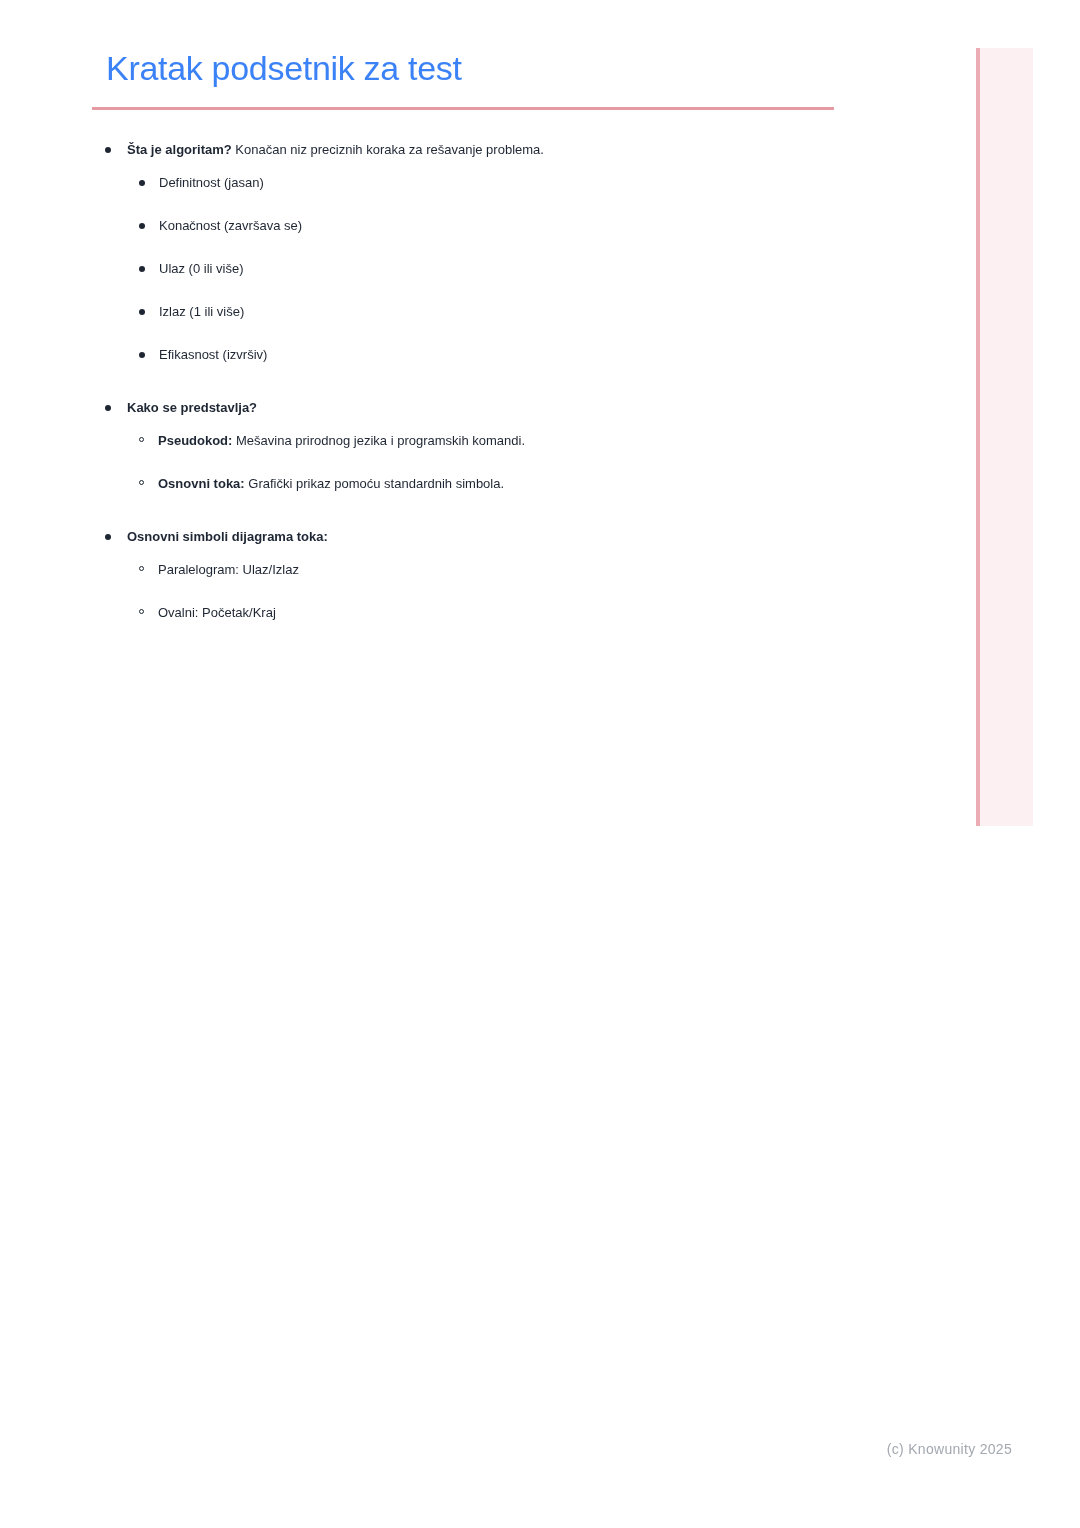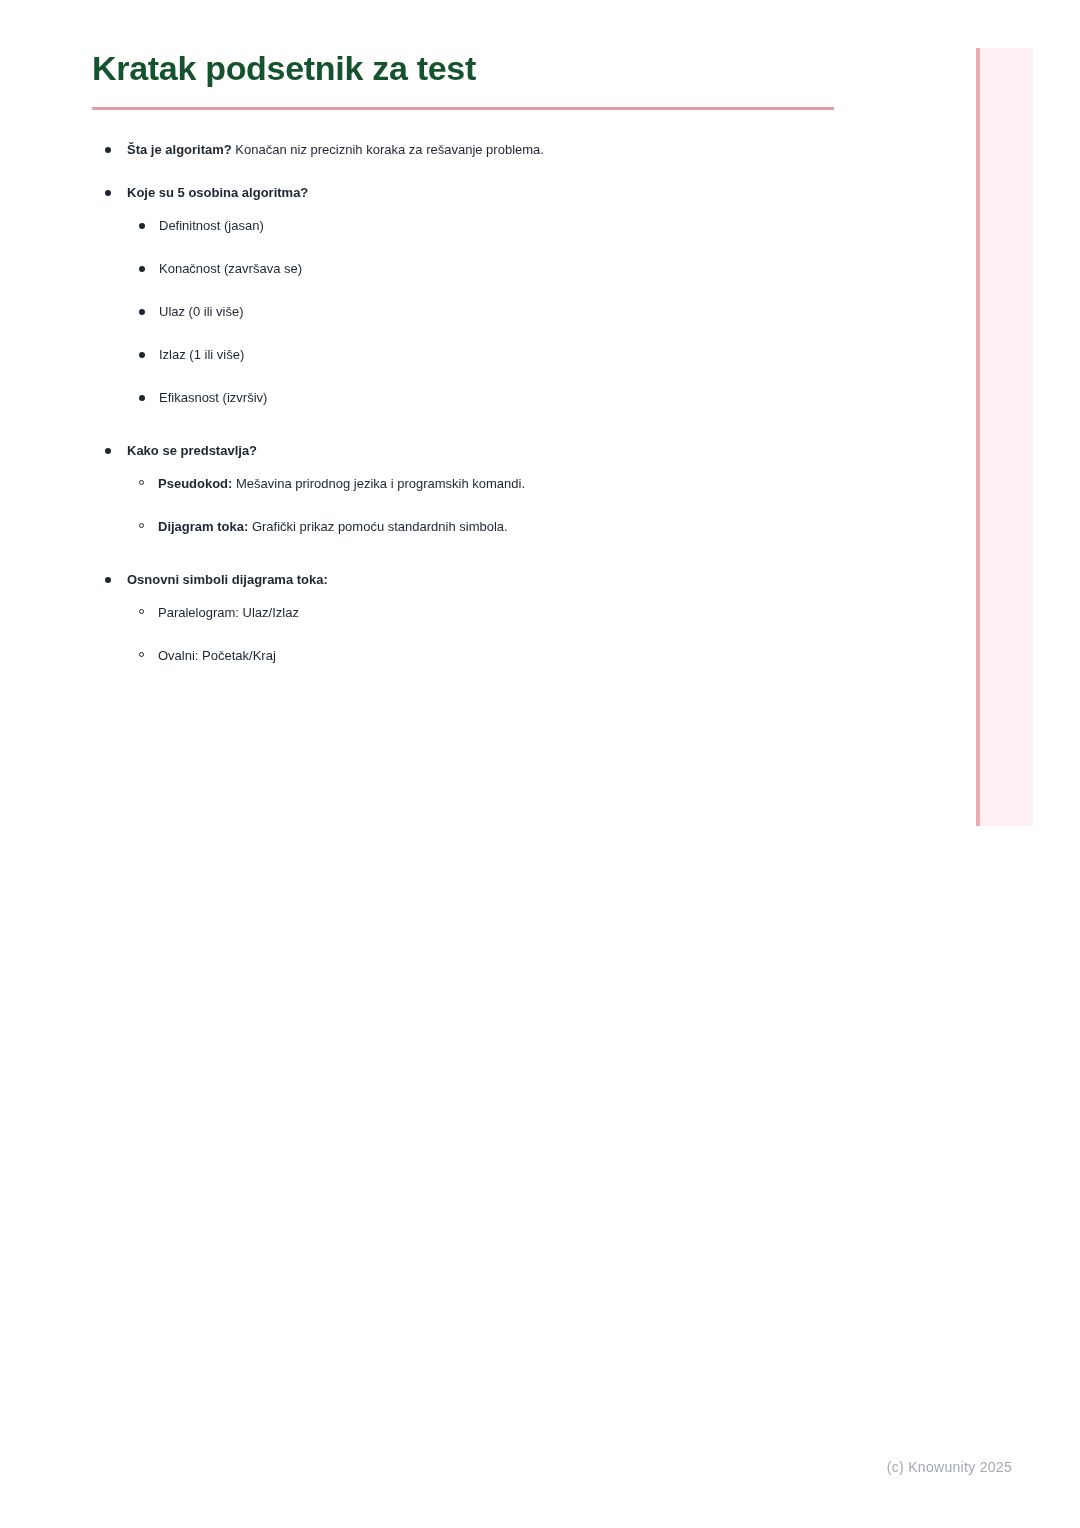--- a/index.html
+++ b/index.html
@@ -24,23 +24,24 @@
   }
   .content {
     position: absolute;
     left: 92px;
     top: 48px;
     width: 742px;
   }
   .page-title {
     font-size: 34px;
     line-height: 41px;
-    font-weight: 700;
+    font-weight: 400;
     letter-spacing: -0.3px;
-    color: #14532d;
+    color: #3b82f6;
+    margin-left: 14px;
   }
   .divider {
     margin-top: 18px;
     height: 3px;
     background: #e59ba1;
     border: none;
   }
   .item {
     display: flex;
     align-items: flex-start;
@@ -72,40 +73,35 @@
   .l1 .marker { margin-left: 13px; margin-right: 16px; }
   .l2 .marker { margin-left: 47px; margin-right: 14px; }
   .txt b { font-weight: 700; }
   .footer-note {
     position: absolute;
     right: 68px;
     top: 1441px;
     font-size: 14px;
     letter-spacing: 0.3px;
     color: #a3a8b0;
-    margin-top: 18px;
   }
 </style>
 </head>
 <body>
 
 <div class="page">
   <div class="margin-strip"></div>
 
   <div class="content">
     <h1 class="page-title">Kratak podsetnik za test</h1>
     <div class="divider"></div>
     <div>
         <div class="item l1">
           <span class="marker disc"></span>
           <span class="txt"><b>Šta je algoritam?</b> Konačan niz preciznih koraka za rešavanje problema.</span>
-        </div>
-        <div class="item l1">
-          <span class="marker disc"></span>
-          <span class="txt"><b>Koje su 5 osobina algoritma?</b></span>
         </div>
         <div class="item l2">
           <span class="marker disc"></span>
           <span class="txt">Definitnost (jasan)</span>
         </div>
         <div class="item l2">
           <span class="marker disc"></span>
           <span class="txt">Konačnost (završava se)</span>
         </div>
         <div class="item l2">
@@ -123,21 +119,21 @@
         <div class="item l1">
           <span class="marker disc"></span>
           <span class="txt"><b>Kako se predstavlja?</b></span>
         </div>
         <div class="item l2">
           <span class="marker circle"></span>
           <span class="txt"><b>Pseudokod:</b> Mešavina prirodnog jezika i programskih komandi.</span>
         </div>
         <div class="item l2">
           <span class="marker circle"></span>
-          <span class="txt"><b>Dijagram toka:</b> Grafički prikaz pomoću standardnih simbola.</span>
+          <span class="txt"><b>Osnovni toka:</b> Grafički prikaz pomoću standardnih simbola.</span>
         </div>
         <div class="item l1">
           <span class="marker disc"></span>
           <span class="txt"><b>Osnovni simboli dijagrama toka:</b></span>
         </div>
         <div class="item l2">
           <span class="marker circle"></span>
           <span class="txt">Paralelogram: Ulaz/Izlaz</span>
         </div>
         <div class="item l2">

